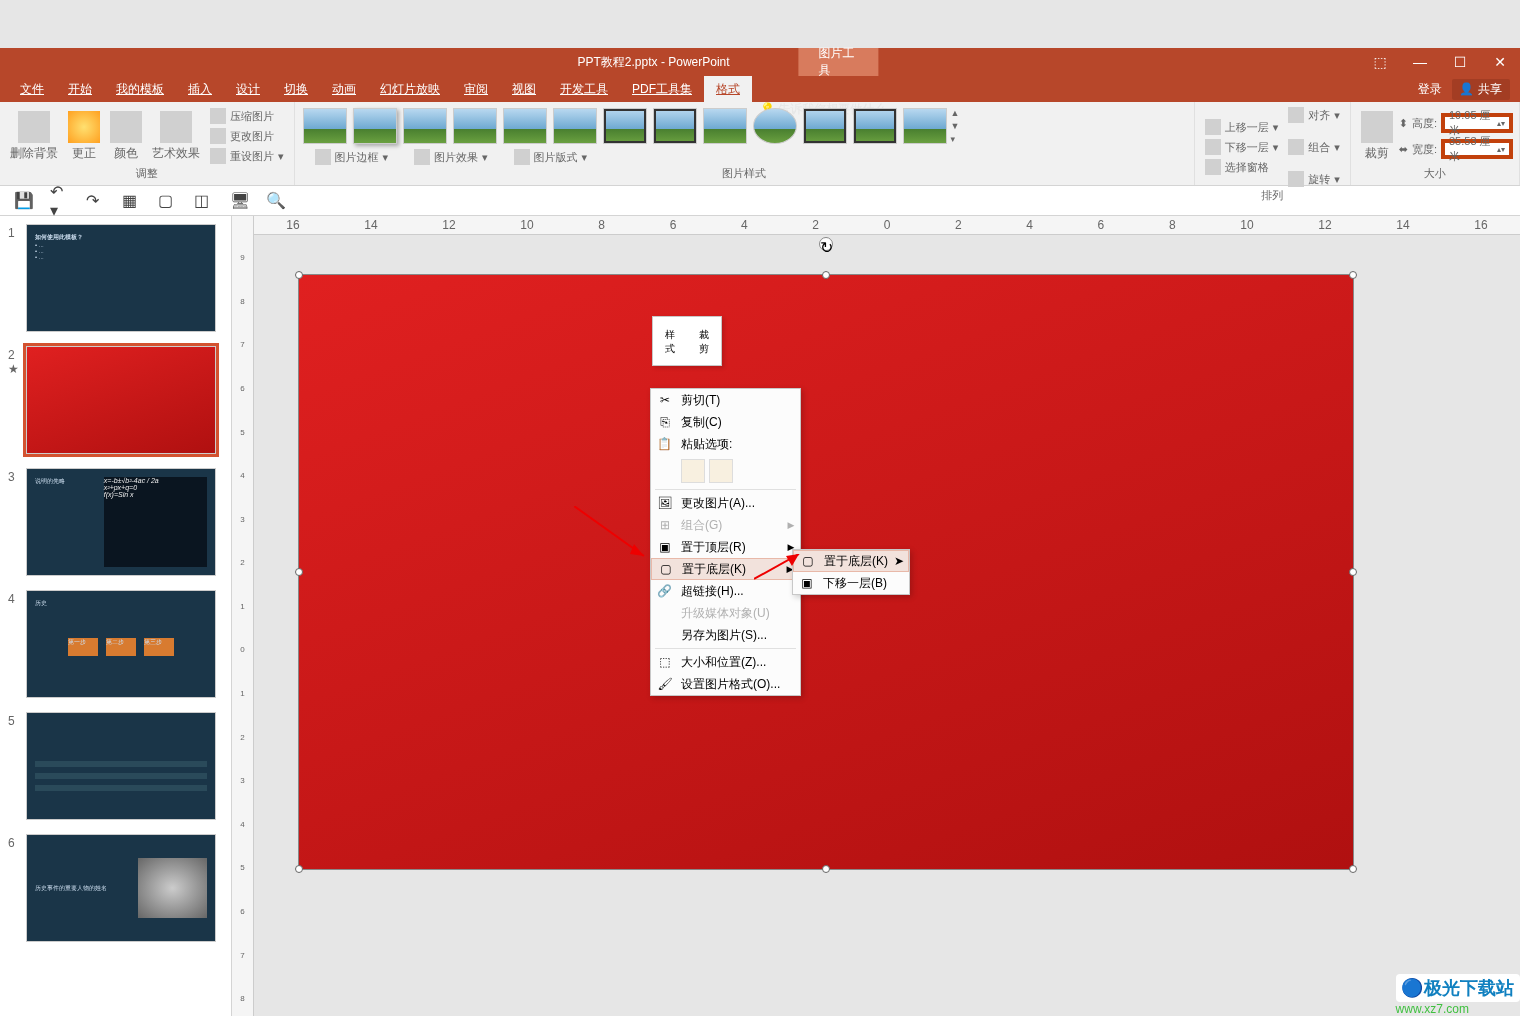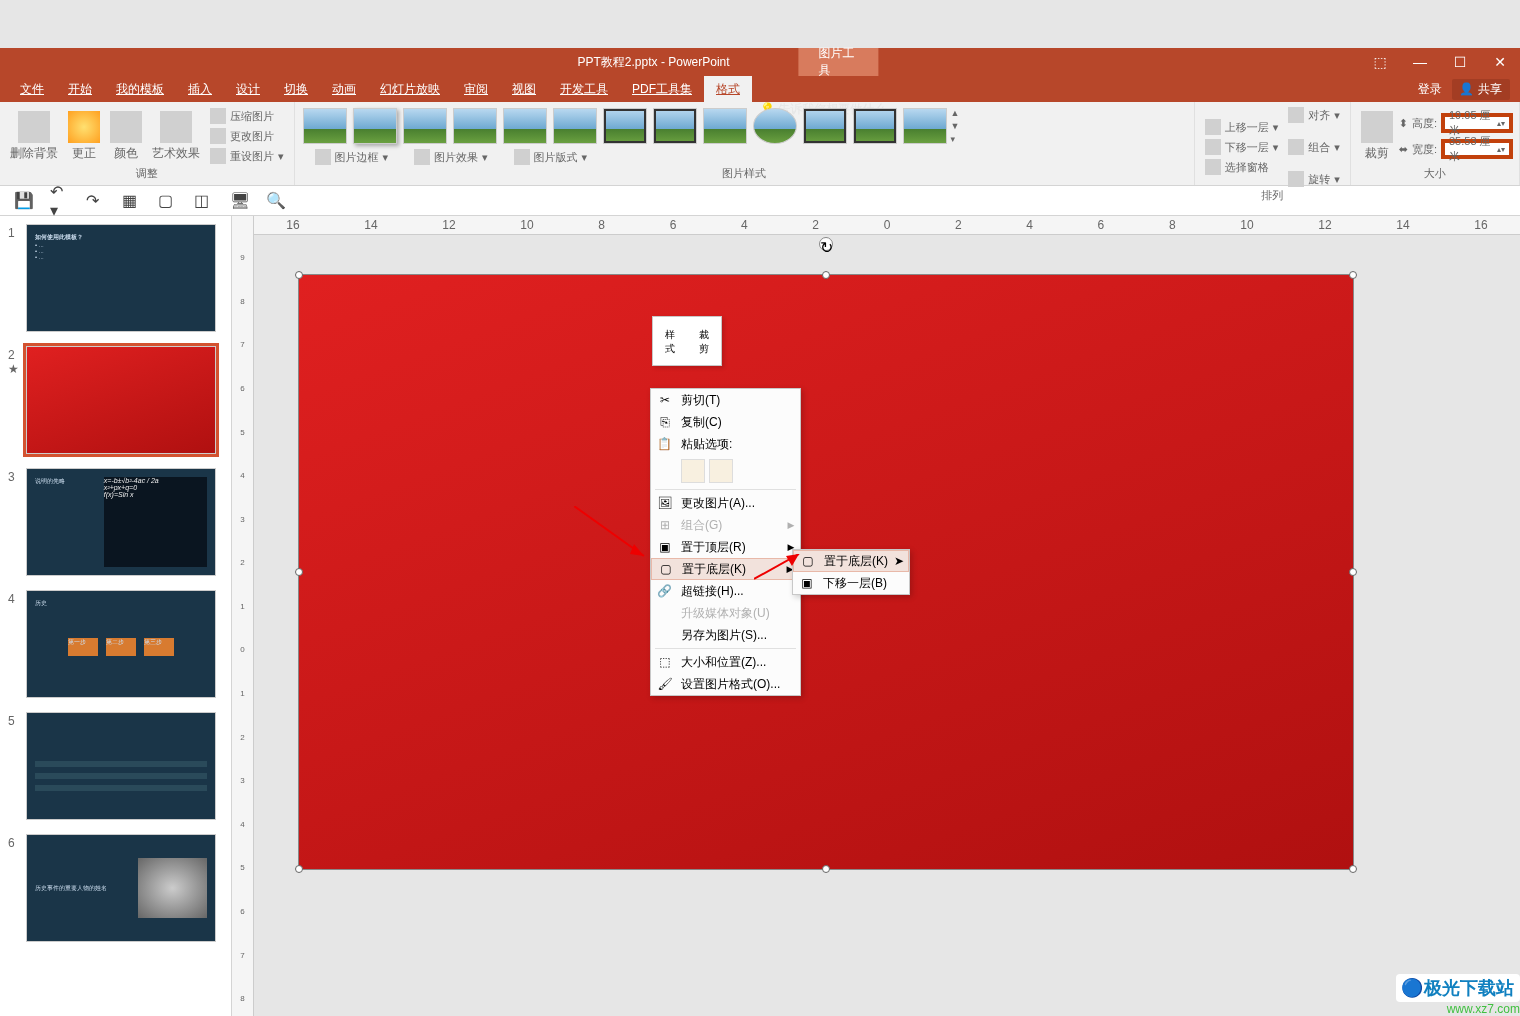--- a/index.html
+++ b/index.html
@@ -74,21 +74,21 @@
 .ctx-menu .row .arrow { position: absolute; right: 6px; font-size: 9px; }
 .ctx-menu .paste-row { padding: 4px 6px 4px 30px; display: flex; gap: 4px; }
 .ctx-menu .paste-btn { width: 24px; height: 24px; border: 1px solid #ddd; background: #f8f0e0; }
 .ctx-menu .sep { height: 1px; background: #e0e0e0; margin: 2px 4px; }
 
 .ctx-menu.sub { min-width: 100px; }
 
 
 .red-arrow { position: absolute; pointer-events: none; }
 
-.watermark { position: absolute; right: 0; bottom: 0; display: flex; flex-direction: column; align-items: flex-end; font-size: 18px; }
+.watermark { position: absolute; right: 0; bottom: 0; display: flex; flex-direction: column; align-items: flex-start; font-size: 18px; }
 .watermark .logo { color: #1080c0; font-weight: bold; background: #fff; padding: 2px 6px; border-radius: 4px; }
 .watermark .url { color: #40c040; font-size: 12px; }
 
 .hscroll { position: absolute; bottom: 0; left: 0; right: 0; height: 18px; background: #f0f0f0; border-top: 1px solid #ccc; }
 .ruler-ticks { display:flex; flex-direction:column; justify-content:space-around; height:100%; align-items:center; padding-top:20px; }
 </style>
 </head>
 <body>
 
 <div class="titlebar">

